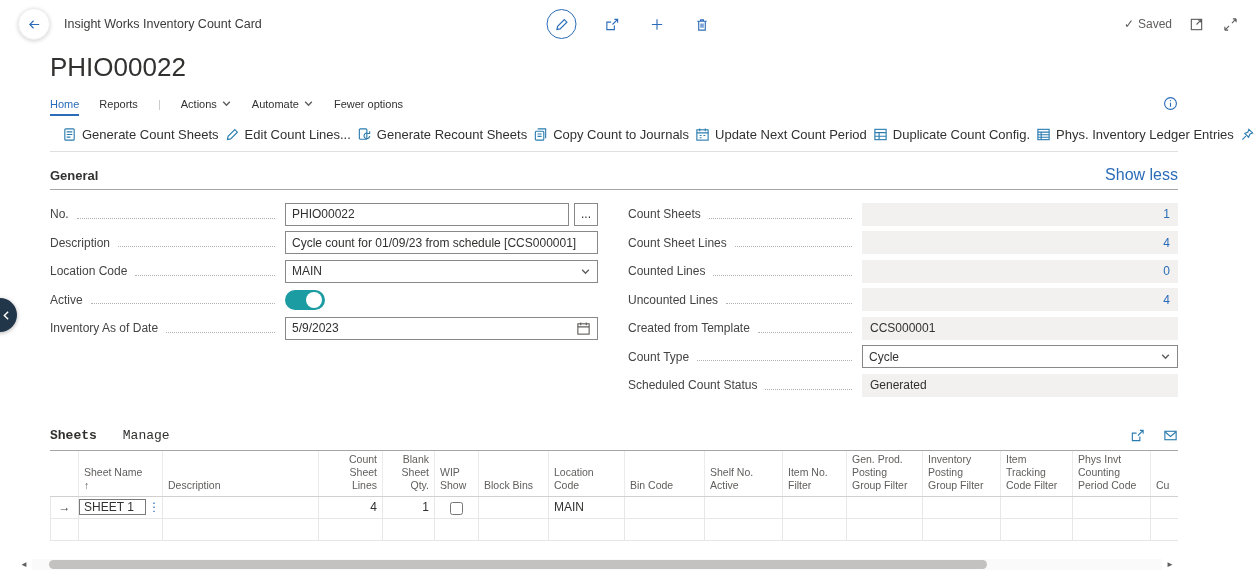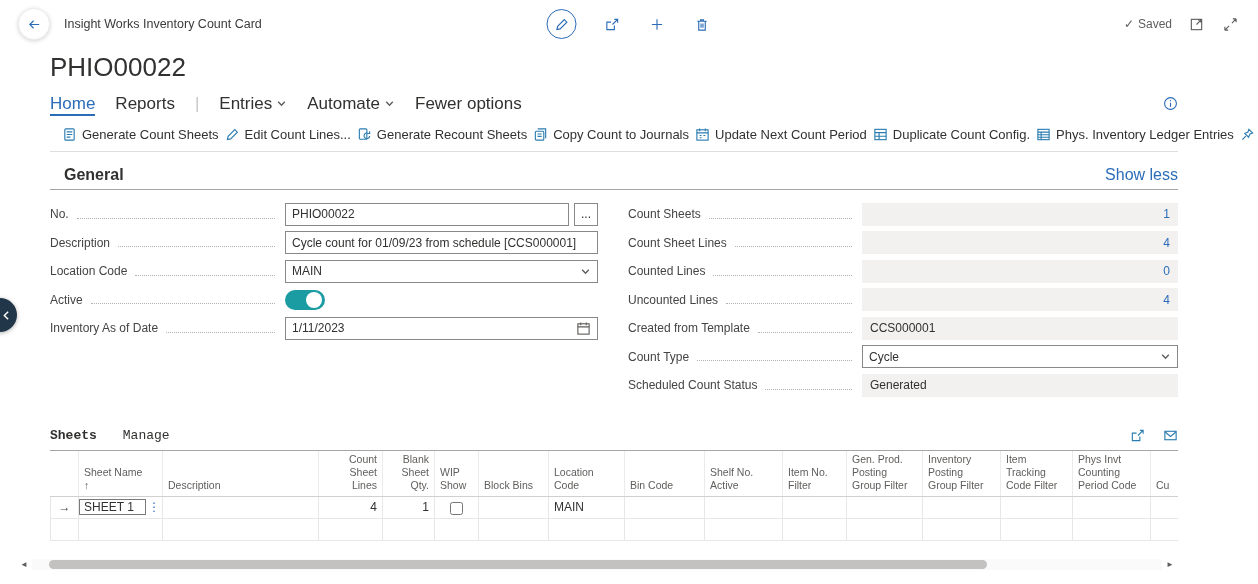--- a/index.html
+++ b/index.html
@@ -22,39 +22,39 @@
   .icon-btn { background: none; border: none; color: #2b6cb8; display: flex; align-items: center;
     justify-content: center; cursor: pointer; padding: 2px; }
   .icon-circle { width: 30px; height: 30px; border: 1.4px solid #2b6cb8; border-radius: 50%; padding: 0; }
   .tb-right { margin-left: auto; display: flex; align-items: center; gap: 15px; color: #605e5c; }
   .saved { display: flex; align-items: center; gap: 4px; font-size: 12px; color: #605e5c; }
 
   
   .content { padding: 0 80px 12px 50px; }
   .page-title { font-size: 26px; font-weight: 400; color: #323130; margin: 4px 0 8px; }
 
-  .menubar { display: flex; align-items: center; gap: 20px; font-size: 17px; height: 25px; }
+  .menubar { display: flex; align-items: center; gap: 20px; font-size: 11px; height: 25px; }
   .menu-item { display: flex; align-items: center; gap: 4px; color: #323130; cursor: pointer;
     position: relative; height: 100%; }
   .menu-item.active { color: #2b6cb8; }
   .menu-item.active::after { content: ""; position: absolute; left: 0; right: 0; bottom: 0;
     height: 2px; background: #2b6cb8; }
   .menu-divider { color: #c8c6c4; }
   .menu-right { margin-left: auto; color: #2b6cb8; }
   .chev { color: #605e5c; display: flex; }
 
   .actionbar { display: flex; align-items: center; gap: 6px; padding: 8px 0 9px 12px;
     border-bottom: 1px solid #e1dfdd; font-size: 13px; margin-top: 3px; }
   .action { display: flex; align-items: center; gap: 5px; color: #323130; cursor: pointer; white-space: nowrap; }
   .a-icon { color: #2b7cb0; display: flex; }
   .pin-btn { margin-left: auto; color: #2b7cb0; background: none; border: none; cursor: pointer; display: flex; }
 
   .section-hd { display: flex; align-items: baseline; justify-content: space-between;
     margin-top: 14px; padding-bottom: 5px; border-bottom: 1px solid #a8a6a4; }
-  .section-hd h2 { font-size: 16px; font-weight: 700; color: #323130; margin-left: 14px; }
+  .section-hd h2 { font-size: 13px; font-weight: 700; color: #323130; }
   .link { color: #2b6cb8; font-size: 16px; cursor: pointer; text-decoration: none; }
 
   
   .fields { display: flex; gap: 30px; margin-top: 10px; }
   .fcol { width: 548px; }
   .fcol.rightcol { width: 550px; }
   .frow { display: flex; align-items: center; height: 28.5px; }
   .flabel { color: #444; white-space: nowrap; }
   .leader { flex: 1; border-bottom: 1px dotted #b4b2b0; margin: 0 10px 0 8px; transform: translateY(4px); }
   .ctrl { width: 313px; flex: none; display: flex; align-items: center; }
@@ -189,21 +189,21 @@
 
   <div class="menubar">
     <span class="menu-item active">
       <span>Home</span>
     </span>
     <span class="menu-item">
       <span>Reports</span>
     </span>
     <span class="menu-divider">|</span>
     <span class="menu-item">
-      <span>Entries</span>
+      <span>Actions</span>
       <span class="chev">
         <svg class="ic-s" viewBox="0 0 10 10">
             <path d="M2 3.5l3 3 3-3"></path>
           </svg>
       </span>
     </span>
     <span class="menu-item">
       <span>Automate</span>
       <span class="chev">
         <svg class="ic-s" viewBox="0 0 10 10">
@@ -341,21 +341,21 @@
           <button class="toggle" role="switch" aria-checked="true">
             <span class="knob"></span>
           </button>
         </span>
       </div>
       <div class="frow">
         <span class="flabel">Inventory As of Date</span>
         <span class="leader"></span>
         <span class="ctrl">
           <span class="datebox">
-            <span>1/11/2023</span>
+            <span>5/9/2023</span>
             <span class="cal">
               <svg class="ic" viewBox="0 0 16 16">
                   <rect x="2" y="3" width="12" height="11"></rect>
                   <path d="M2 6.2h12M5 1.5v3M11 1.5v3"></path>
                 </svg>
             </span>
           </span>
         </span>
       </div>
     </div>

